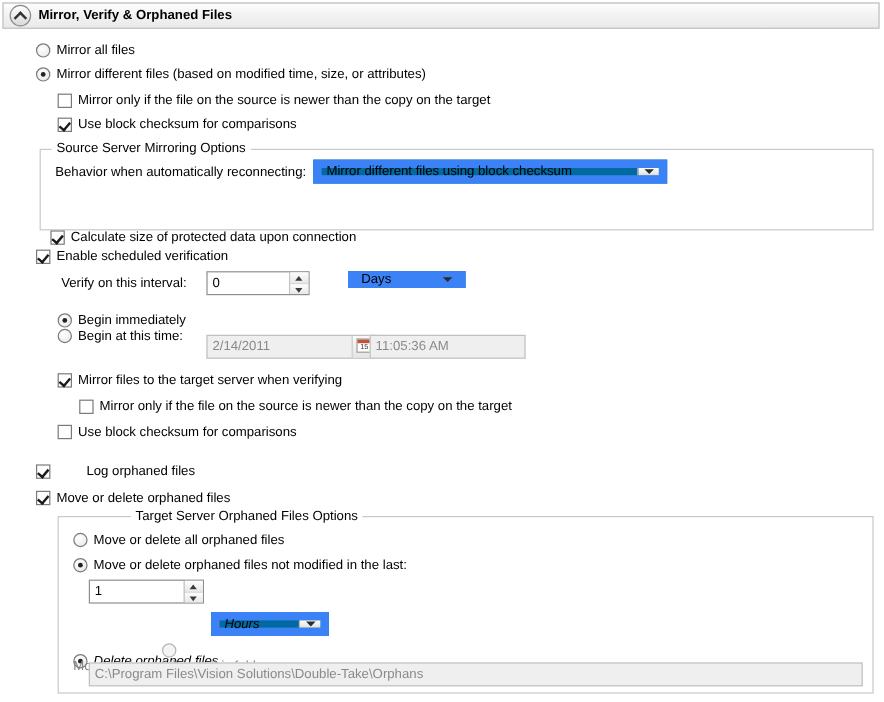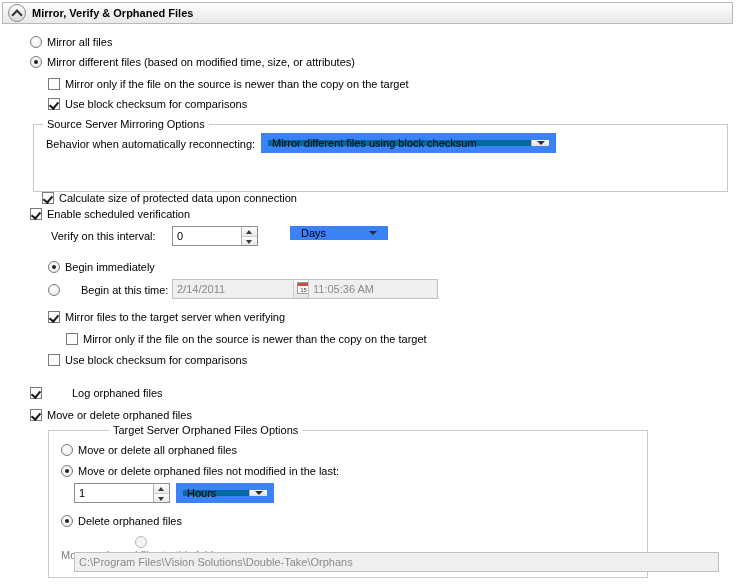--- a/index.html
+++ b/index.html
@@ -340,21 +340,21 @@
   <div class="combo" style="left:290px; top:226px; width:98px; height:14px;">
     <span class="cb-val">Days</span>
     <span class="cb-arrow"></span>
   </div>
 
   <div class="row" style="left:48px; top:260px;">
     <span class="radio checked"></span>
     <span class="lbl">Begin immediately</span>
   </div>
 
-  <div class="row" style="left:48px; top:283px;gap:16px;">
+  <div class="row" style="left:48px; top:273px;">
     <span class="radio"></span>
     <span class="lbl">Begin at this time:</span>
   </div>
   <div class="datebox" style="left:172px; top:279px; width:142px; height:20px;">
     <span class="db-val">2/14/2011</span>
     <span class="db-btn">
       <span class="cal-icon">
         <span>15</span>
       </span>
     </span>
@@ -381,47 +381,47 @@
   <div class="row" style="left:30px; top:386px;gap:25px;">
     <span class="check checked"></span>
     <span class="lbl">Log orphaned files</span>
   </div>
 
   <div class="row" style="left:30px; top:408px;">
     <span class="check checked"></span>
     <span class="lbl">Move or delete orphaned files</span>
   </div>
 
-  <div class="group" style="left:48px; top:430px; width:600px; height:148px;">
+  <div class="group" style="left:48px; top:430px; width:680px; height:148px;">
     <span class="group-title" style="left:60px;">Target Server Orphaned Files Options</span>
   </div>
 
   <div class="row" style="left:61px; top:443px;">
     <span class="radio"></span>
     <span class="lbl">Move or delete all orphaned files</span>
   </div>
 
   <div class="row" style="left:61px; top:464px;">
     <span class="radio checked"></span>
     <span class="lbl">Move or delete orphaned files not modified in the last:</span>
   </div>
 
   <div class="spinner" style="left:74px; top:483px; width:96px; height:20px;">
     <span class="sp-val">1</span>
     <span class="sp-btns">
       <div class="sp-up"></div>
       <div class="sp-dn"></div>
     </span>
   </div>
-  <div class="combo" style="left:176px; top:483px; width:98px; height:20px;">
+  <div class="combo" style="left:176px; top:510px; width:98px; height:20px;font-style:italic;">
     <span class="cb-val">Hours</span>
     <span class="cb-arrow"></span>
   </div>
 
-  <div class="row" style="left:61px; top:514px;">
+  <div class="row" style="left:61px; top:544px;font-style:italic;">
     <span class="radio checked"></span>
     <span class="lbl">Delete orphaned files</span>
   </div>
 
   <div class="row" style="left:61px; top:536px;flex-direction:column;">
     <span class="radio disabled"></span>
     <span class="lbl dim">Move orphaned files to this folder:</span>
   </div>
 
   <div class="textbox disabled" style="left:74px; top:552px; width:645px; height:20px;">

